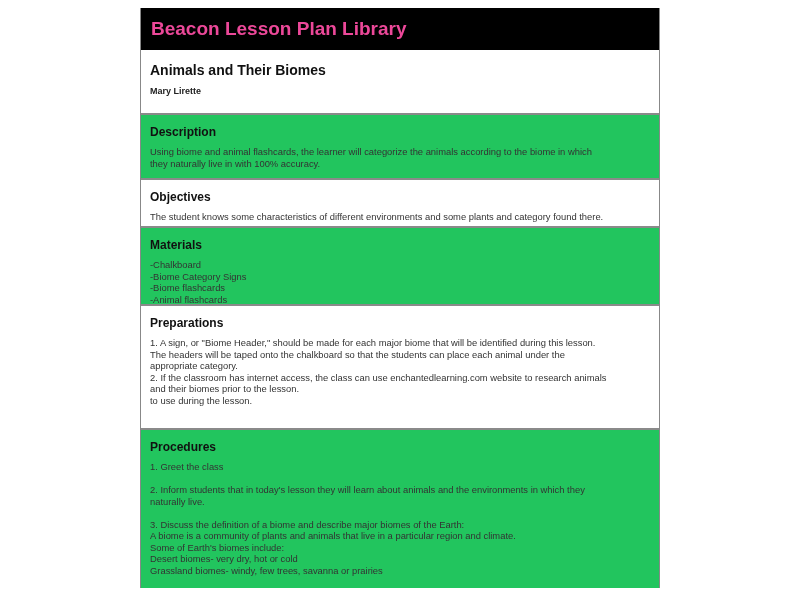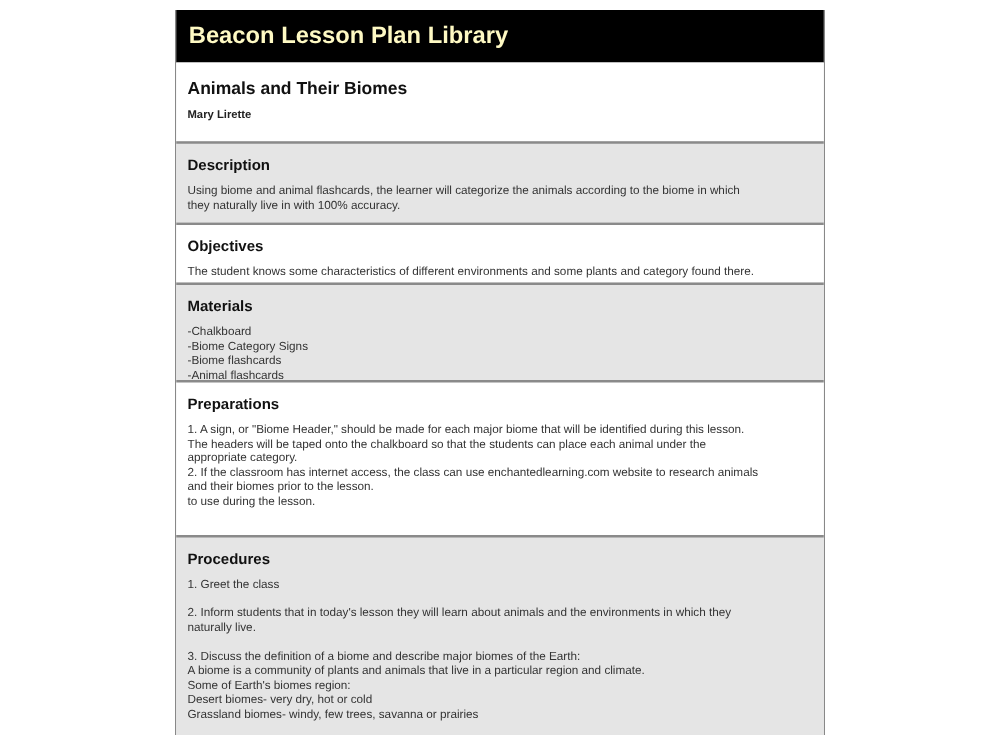--- a/index.html
+++ b/index.html
@@ -17,34 +17,34 @@
       left: 140px;
       top: 8px;
       width: 520px;
       border-left: 1px solid #888;
       border-right: 1px solid #888;
       box-sizing: border-box;
     }
     .banner {
       background: #000;
       height: 42px;
-      color: #fef9c3;
+      color: #ec4899;
       font-weight: bold;
       font-size: 19px;
       line-height: 42px;
       padding-left: 10px;
       box-sizing: border-box;
     }
     .section {
       border-top: 2px solid #8a8a8a;
       padding: 8px 9px 9px 9px;
       box-sizing: border-box;
     }
     .section.white { background: #ffffff; }
-    .section.gray { background: #e5e5e5; }
+    .section.gray { background: #22c55e; }
     .section.first { border-top: none; }
     .lesson-title {
       font-weight: bold;
       font-size: 14px;
       margin: 4px 0 8px 0;
       color: #111;
     }
     .author {
       font-weight: bold;
       font-size: 9px;
@@ -119,19 +119,19 @@
   <div class="section gray" style="height:160px;">
     <div class="sec-head">Procedures</div>
     <div class="sec-body">
       <span class="line">1. Greet the class</span>
       <span class="gap"></span>
       <span class="line">2. Inform students that in today's lesson they will learn about animals and the environments in which they</span>
       <span class="line">naturally live.</span>
       <span class="gap"></span>
       <span class="line">3. Discuss the definition of a biome and describe major biomes of the Earth:</span>
       <span class="line">A biome is a community of plants and animals that live in a particular region and climate.</span>
-      <span class="line">Some of Earth's biomes region:</span>
+      <span class="line">Some of Earth's biomes include:</span>
       <span class="line">Desert biomes- very dry, hot or cold</span>
       <span class="line">Grassland biomes- windy, few trees, savanna or prairies</span>
     </div>
   </div>
 
 </div>
 
 </body></html>

